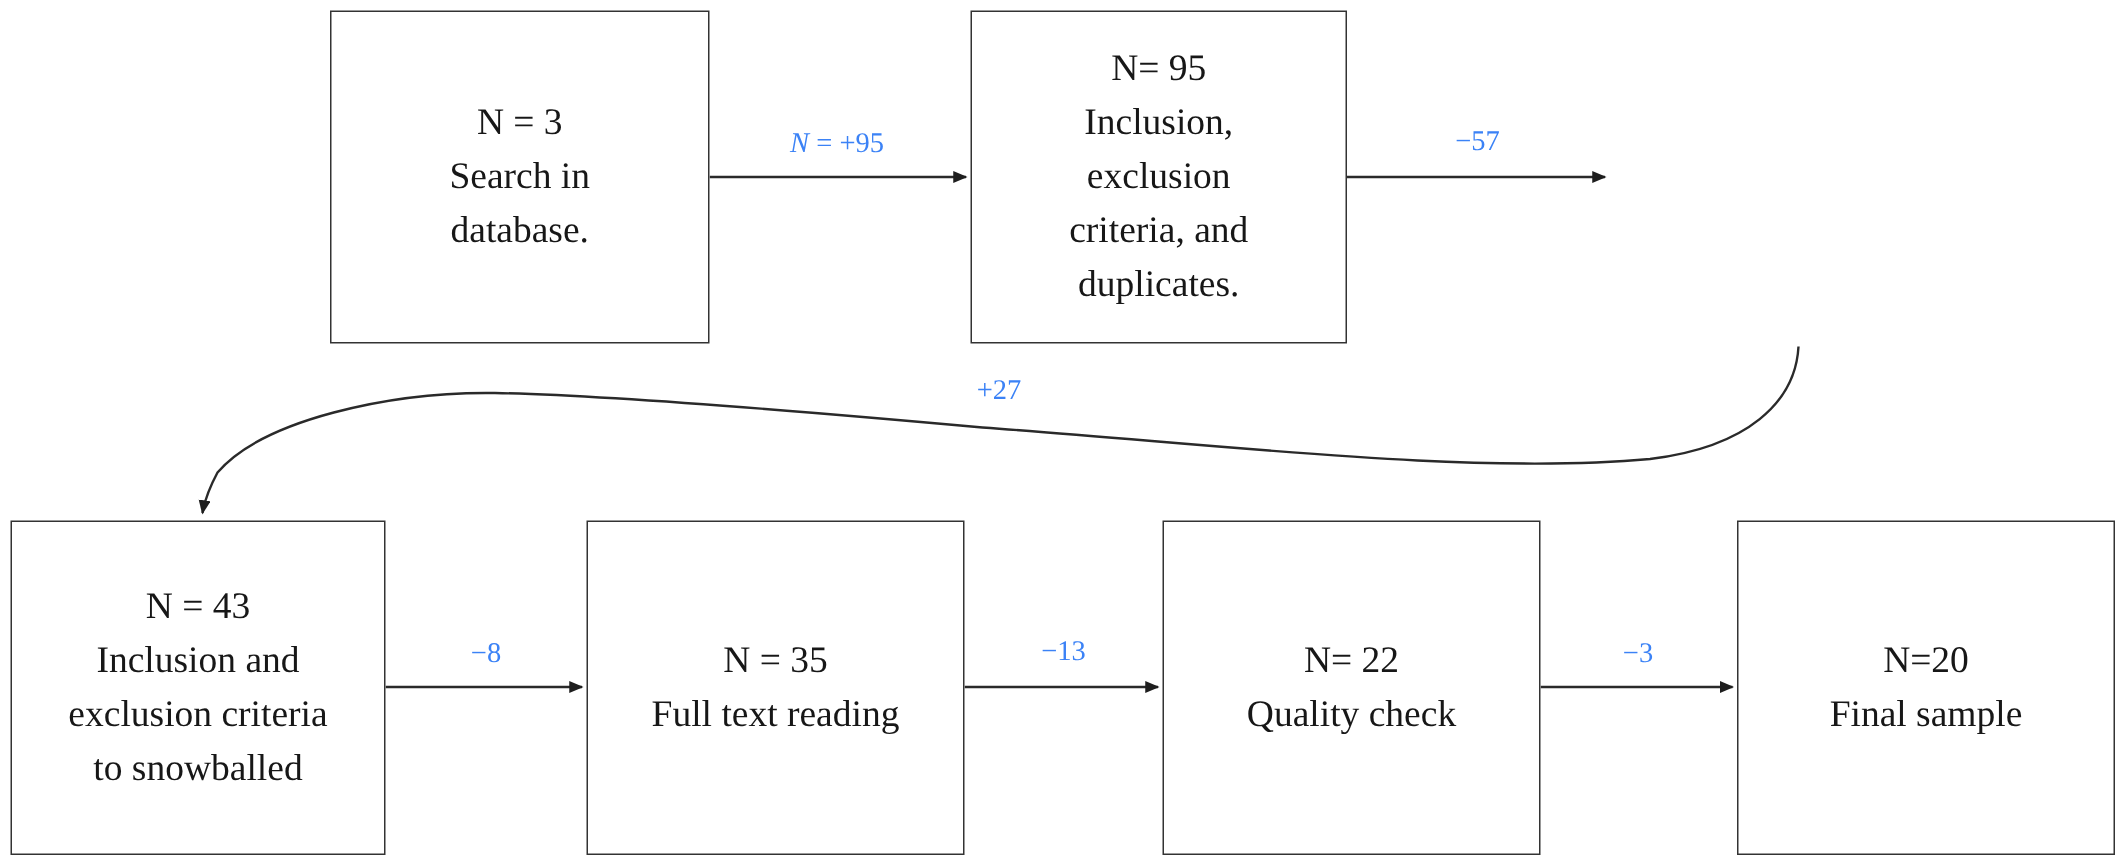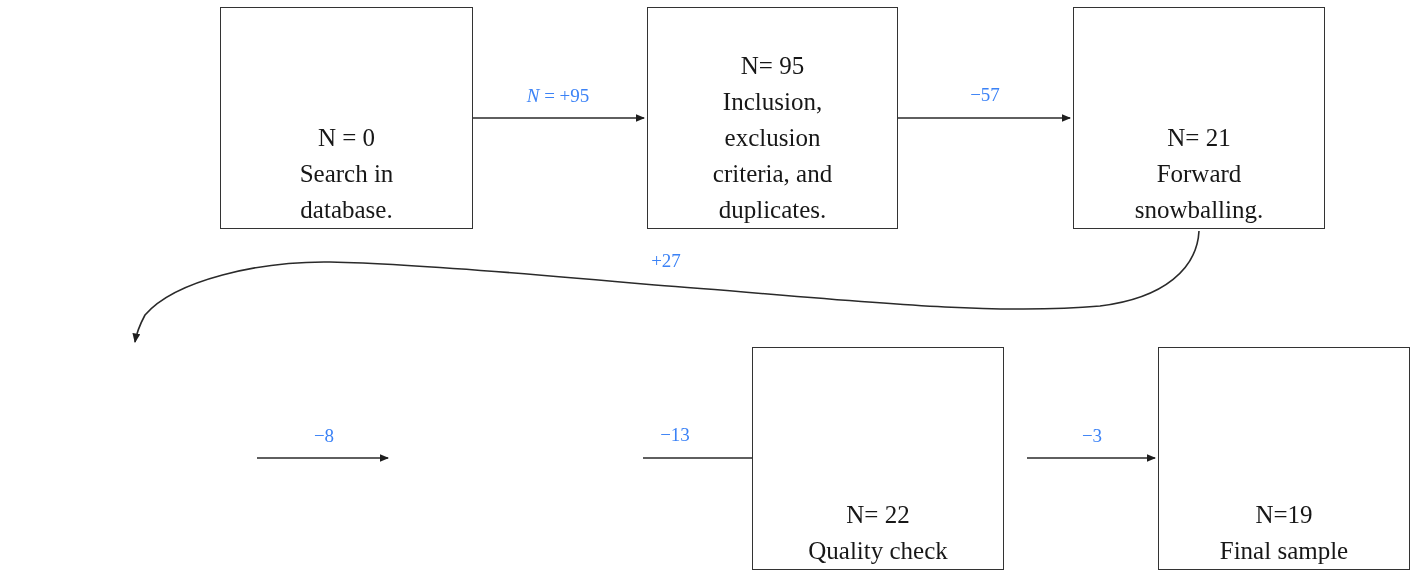--- a/index.html
+++ b/index.html
@@ -21,21 +21,21 @@
     left: 0;
     top: 0;
     width: 1417px;
     height: 577px;
   }
   .node {
     position: absolute;
     border: 1.5px solid #333333;
     background: #ffffff;
     display: flex;
-    align-items: flex-end;
+    align-items: center;
     justify-content: center;
     text-align: center;
     box-sizing: border-box;
   }
   .node-text {
     white-space: pre-line;
     font-size: 25px;
     line-height: 36px;
     color: #171717;
   }
@@ -50,28 +50,28 @@
   }
   .math-n::first-letter {
     font-style: italic;
   }
   
   .n-search        { left: 220px;  top: 7px;   width: 253px; height: 222px; }
   .n-criteria      { left: 647px;  top: 7px;   width: 251px; height: 222px; }
   .n-forward       { left: 1073px; top: 7px;   width: 252px; height: 222px; }
   .n-snowcrit      { left: 7px;    top: 347px; width: 250px; height: 223px; }
   .n-fulltext      { left: 391px;  top: 347px; width: 252px; height: 223px; }
-  .n-quality       { left: 752px;  top: 347px; width: 252px; height: 223px; }
+  .n-quality       { left: 775px;  top: 347px; width: 252px; height: 223px; }
   .n-final         { left: 1158px; top: 347px; width: 252px; height: 223px; }
   
   .l-plus95 { left: 558px;  top: 96px;  }
   .l-m74    { left: 985px;  top: 95px;  }
   .l-p22    { left: 666px;  top: 261px; }
   .l-m8     { left: 324px;  top: 436px; }
-  .l-m13    { left: 675px;  top: 435px; text-align: right; }
+  .l-m13    { left: 709px;  top: 435px; text-align: right; }
   .l-m3     { left: 1092px; top: 436px; }
 </style>
 </head>
 <body>
 
 <div class="canvas">
 
   <svg class="edge-layer" width="1417" height="577" viewBox="0 0 1417 577" xmlns="http://www.w3.org/2000/svg">
     <defs>
       <marker id="arrowhead" markerWidth="10" markerHeight="9" refX="8.5" refY="4" orient="auto" markerUnits="userSpaceOnUse">
@@ -85,48 +85,53 @@
              C 980 317 810 296 655 285
              C 500 271 385 263 330 262
              C 260 261 175 280 145 315
              Q 137 330 135 342" fill="none" stroke="#2a2a2a" stroke-width="1.6" marker-end="url(#arrowhead)"></path>
     <line x1="257" y1="458" x2="388" y2="458" stroke="#2a2a2a" stroke-width="1.6" marker-end="url(#arrowhead)"></line>
     <line x1="643" y1="458" x2="772" y2="458" stroke="#2a2a2a" stroke-width="1.6" marker-end="url(#arrowhead)"></line>
     <line x1="1027" y1="458" x2="1155" y2="458" stroke="#2a2a2a" stroke-width="1.6" marker-end="url(#arrowhead)"></line>
   </svg>
 
   <div class="node n-search">
-    <span class="node-text">N = 0
+    <span class="node-text">N = 3
 Search in
 database.</span>
   </div>
 
   <div class="node n-criteria">
     <span class="node-text">N= 95
 Inclusion,
 exclusion
 criteria, and
 duplicates.</span>
   </div>
 
-  <div class="node n-forward">
-    <span class="node-text">N= 21
-Forward
-snowballing.</span>
+
+  <div class="node n-snowcrit">
+    <span class="node-text">N = 43
+Inclusion and
+exclusion criteria
+to snowballed</span>
   </div>
 
-
+  <div class="node n-fulltext">
+    <span class="node-text">N = 35
+Full text reading</span>
+  </div>
 
   <div class="node n-quality">
     <span class="node-text">N= 22
 Quality check</span>
   </div>
 
   <div class="node n-final">
-    <span class="node-text">N=19
+    <span class="node-text">N=20
 Final sample</span>
   </div>
 
   <div class="edge-label math-n l-plus95">N = +95</div>
   <div class="edge-label l-m74">−57</div>
   <div class="edge-label l-p22">+27</div>
   <div class="edge-label l-m8">−8</div>
   <div class="edge-label l-m13">−13</div>
   <div class="edge-label l-m3">−3</div>
 

